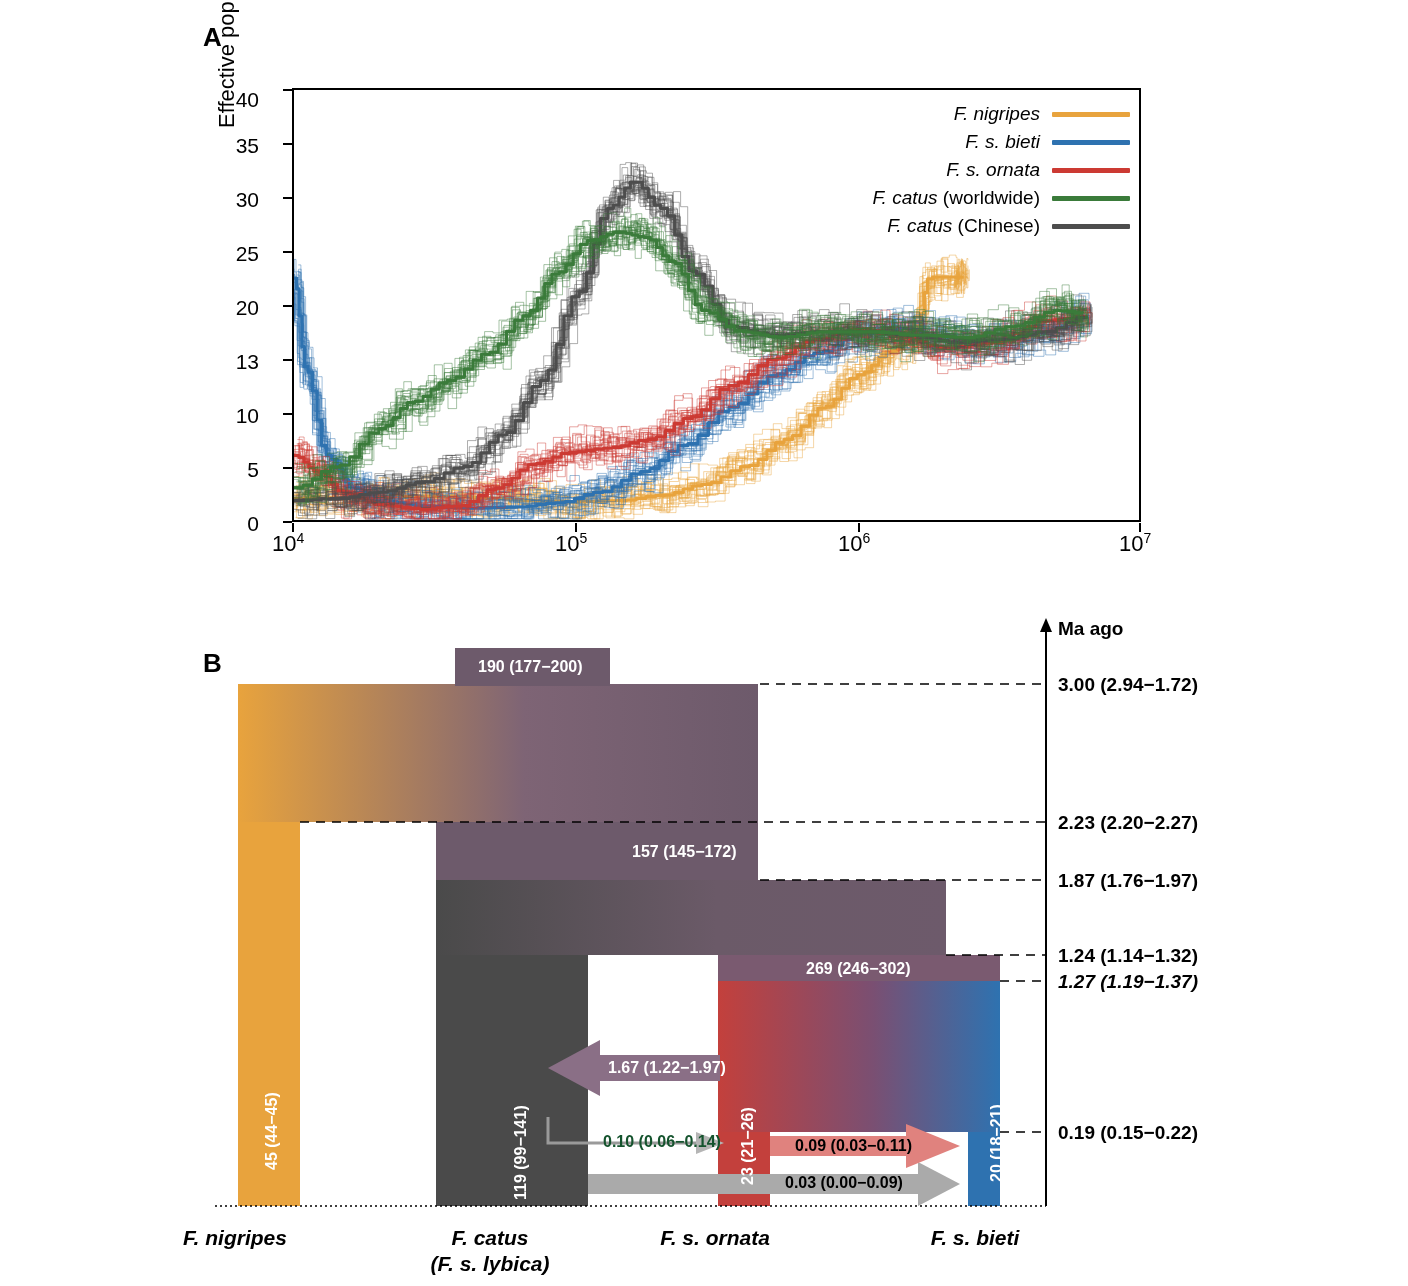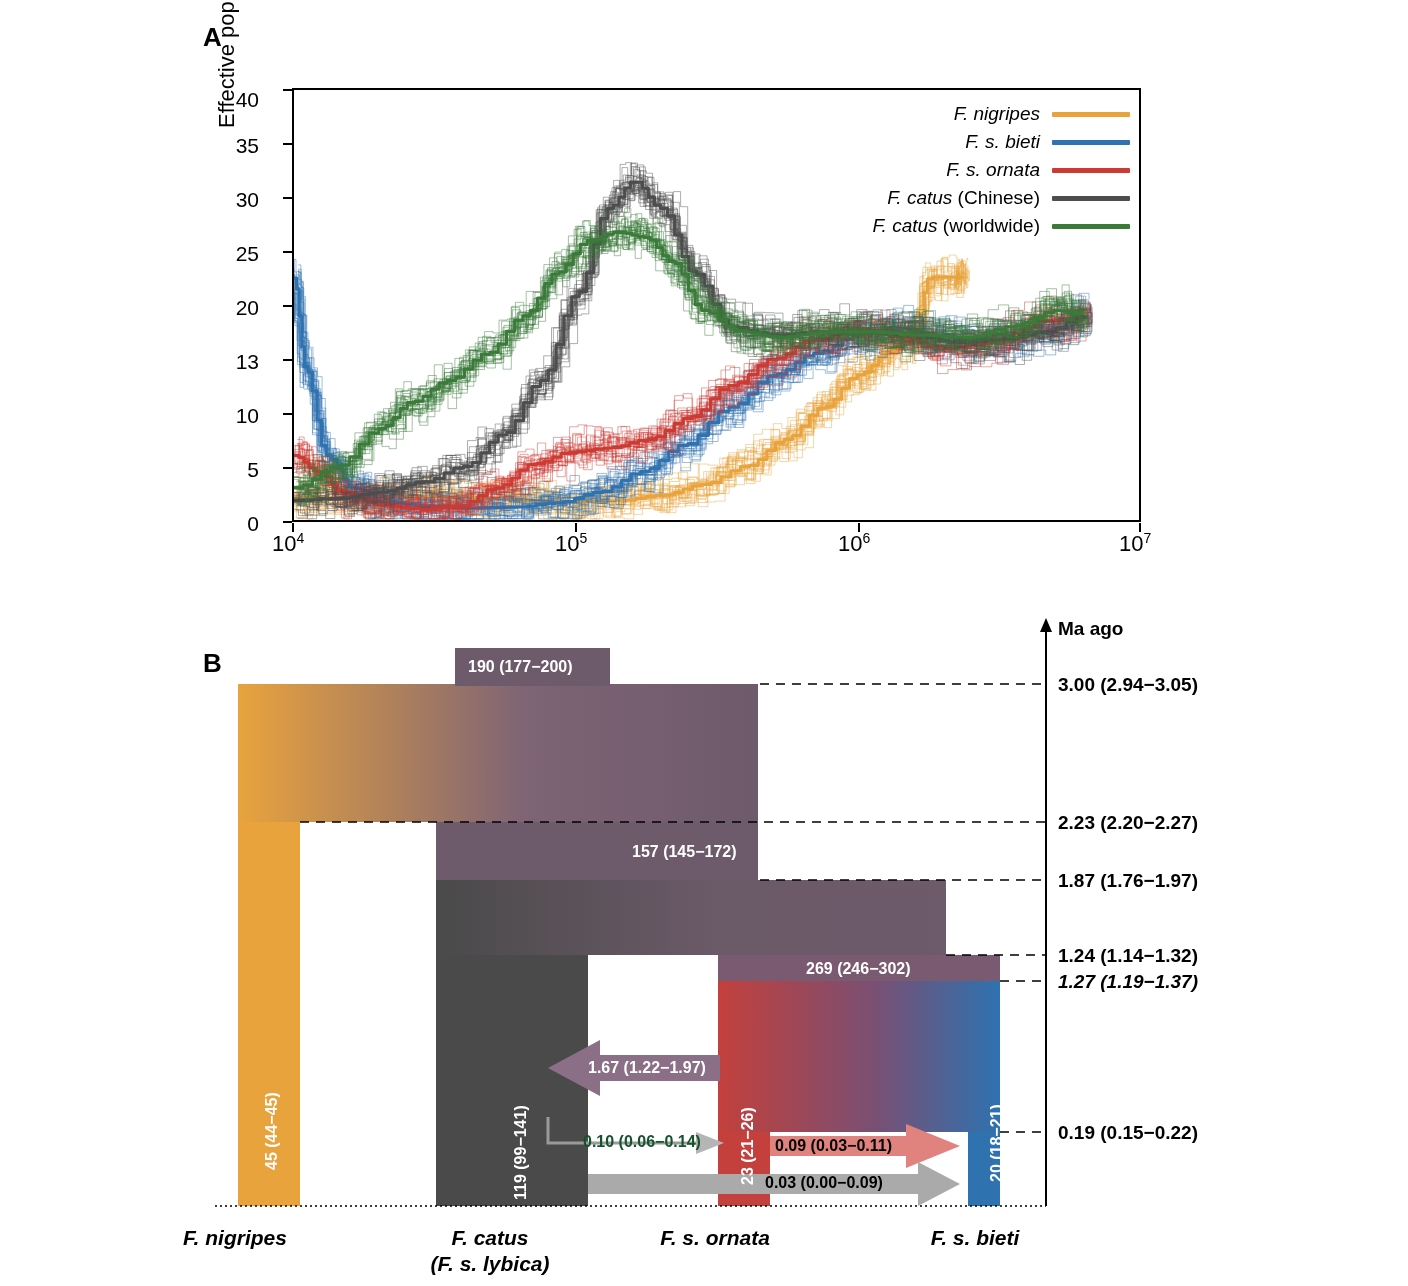--- a/index.html
+++ b/index.html
@@ -19,21 +19,21 @@
   .legtext{text-align:right;padding-right:12px;white-space:nowrap;}
   .legline{width:78px;height:5px;border-radius:1px;}
   svg{display:block;}
   
   #panelB{position:absolute;left:0;top:600px;width:1408px;height:686px;}
   .axlabel{position:absolute;font-size:19px;font-weight:bold;}
   .taxon{position:absolute;font-size:21px;font-style:italic;font-weight:bold;text-align:center;}
   .blockLabel{position:absolute;color:#fff;font-weight:bold;font-size:16px;white-space:nowrap;}
   .vertLabel{position:absolute;color:#fff;font-weight:bold;font-size:16px;white-space:nowrap;
     transform:rotate(-90deg);transform-origin:left top;}
-  .mig{position:absolute;font-weight:bold;font-size:16px;white-space:nowrap;}
+  .mig{position:absolute;font-weight:bold;font-size:16px;white-space:nowrap;margin-left:20px;}
 </style>
 </head>
 <body>
 
 <div id="panelA">
 
   <div class="panel-letter" style="left:203px;top:22px;">A</div>
 
   <div id="ylabel2">
     <span>Effective population size (×10</span>
@@ -225,26 +225,26 @@
     </div>
     <div class="legrow">
       <div class="legtext"><i>F. s. bieti</i><span></span></div>
       <div class="legline" style="background:#2e72b0"></div>
     </div>
     <div class="legrow">
       <div class="legtext"><i>F. s. ornata</i><span></span></div>
       <div class="legline" style="background:#cc3a33"></div>
     </div>
     <div class="legrow">
+      <div class="legtext"><i>F. catus</i><span> (worldwide)</span></div>
+      <div class="legline" style="background:#3a7b3a"></div>
+    </div>
+    <div class="legrow">
       <div class="legtext"><i>F. catus</i><span> (Chinese)</span></div>
       <div class="legline" style="background:#4d4d4d"></div>
-    </div>
-    <div class="legrow">
-      <div class="legtext"><i>F. catus</i><span> (worldwide)</span></div>
-      <div class="legline" style="background:#3a7b3a"></div>
     </div>
   </div>
 </div>
 
 <div id="panelB">
   <div class="panel-letter" style="left:203px;top:48px;">B</div>
 
   <svg width="1408" height="686" viewBox="0 0 1408 686">
     <defs>
       <linearGradient id="gradOrangePurple" x1="0" y1="0" x2="1" y2="0">
@@ -309,28 +309,28 @@
       <polygon points="918,562 918,606 960,584" fill="#aaaaaa"></polygon>
     </g>
 
     <g>
       <rect x="770" y="536" width="136" height="20" fill="#e0827e"></rect>
       <polygon points="906,524 906,568 960,546" fill="#e0827e"></polygon>
     </g>
   </svg>
 
   <div class="axlabel" style="left:1058px;top:18px;">Ma ago</div>
-  <div class="axlabel" style="left:1058px;top:74px;">3.00 (2.94−3.05)</div>
+  <div class="axlabel" style="left:1058px;top:74px;">3.00 (2.94−1.72)</div>
   <div class="axlabel" style="left:1058px;top:212px;">2.23 (2.20−2.27)</div>
   <div class="axlabel" style="left:1058px;top:270px;">1.87 (1.76−1.97)</div>
   <div class="axlabel" style="left:1058px;top:345px;">1.24 (1.14−1.32)</div>
   <div class="axlabel" style="left:1058px;top:371px;font-style:italic;">1.27 (1.19−1.37)</div>
   <div class="axlabel" style="left:1058px;top:522px;">0.19 (0.15−0.22)</div>
 
-  <div class="blockLabel" style="left:468px;top:58px;">190 (177−200)</div>
+  <div class="blockLabel" style="left:478px;top:58px;">190 (177−200)</div>
   <div class="blockLabel" style="left:632px;top:243px;">157 (145−172)</div>
   <div class="blockLabel" style="left:806px;top:360px;">269 (246−302)</div>
 
   <div class="vertLabel" style="left:263px;top:570px;">45 (44−45)</div>
   <div class="vertLabel" style="left:512px;top:600px;">119 (99−141)</div>
   <div class="vertLabel" style="left:739px;top:585px;">23 (21−26)</div>
   <div class="vertLabel" style="left:988px;top:582px;">20 (18−21)</div>
 
   <div class="mig" style="left:588px;top:459px;color:#ffffff;">1.67 (1.22−1.97)</div>
   <div class="mig" style="left:583px;top:533px;color:#14532d;">0.10 (0.06−0.14)</div>

